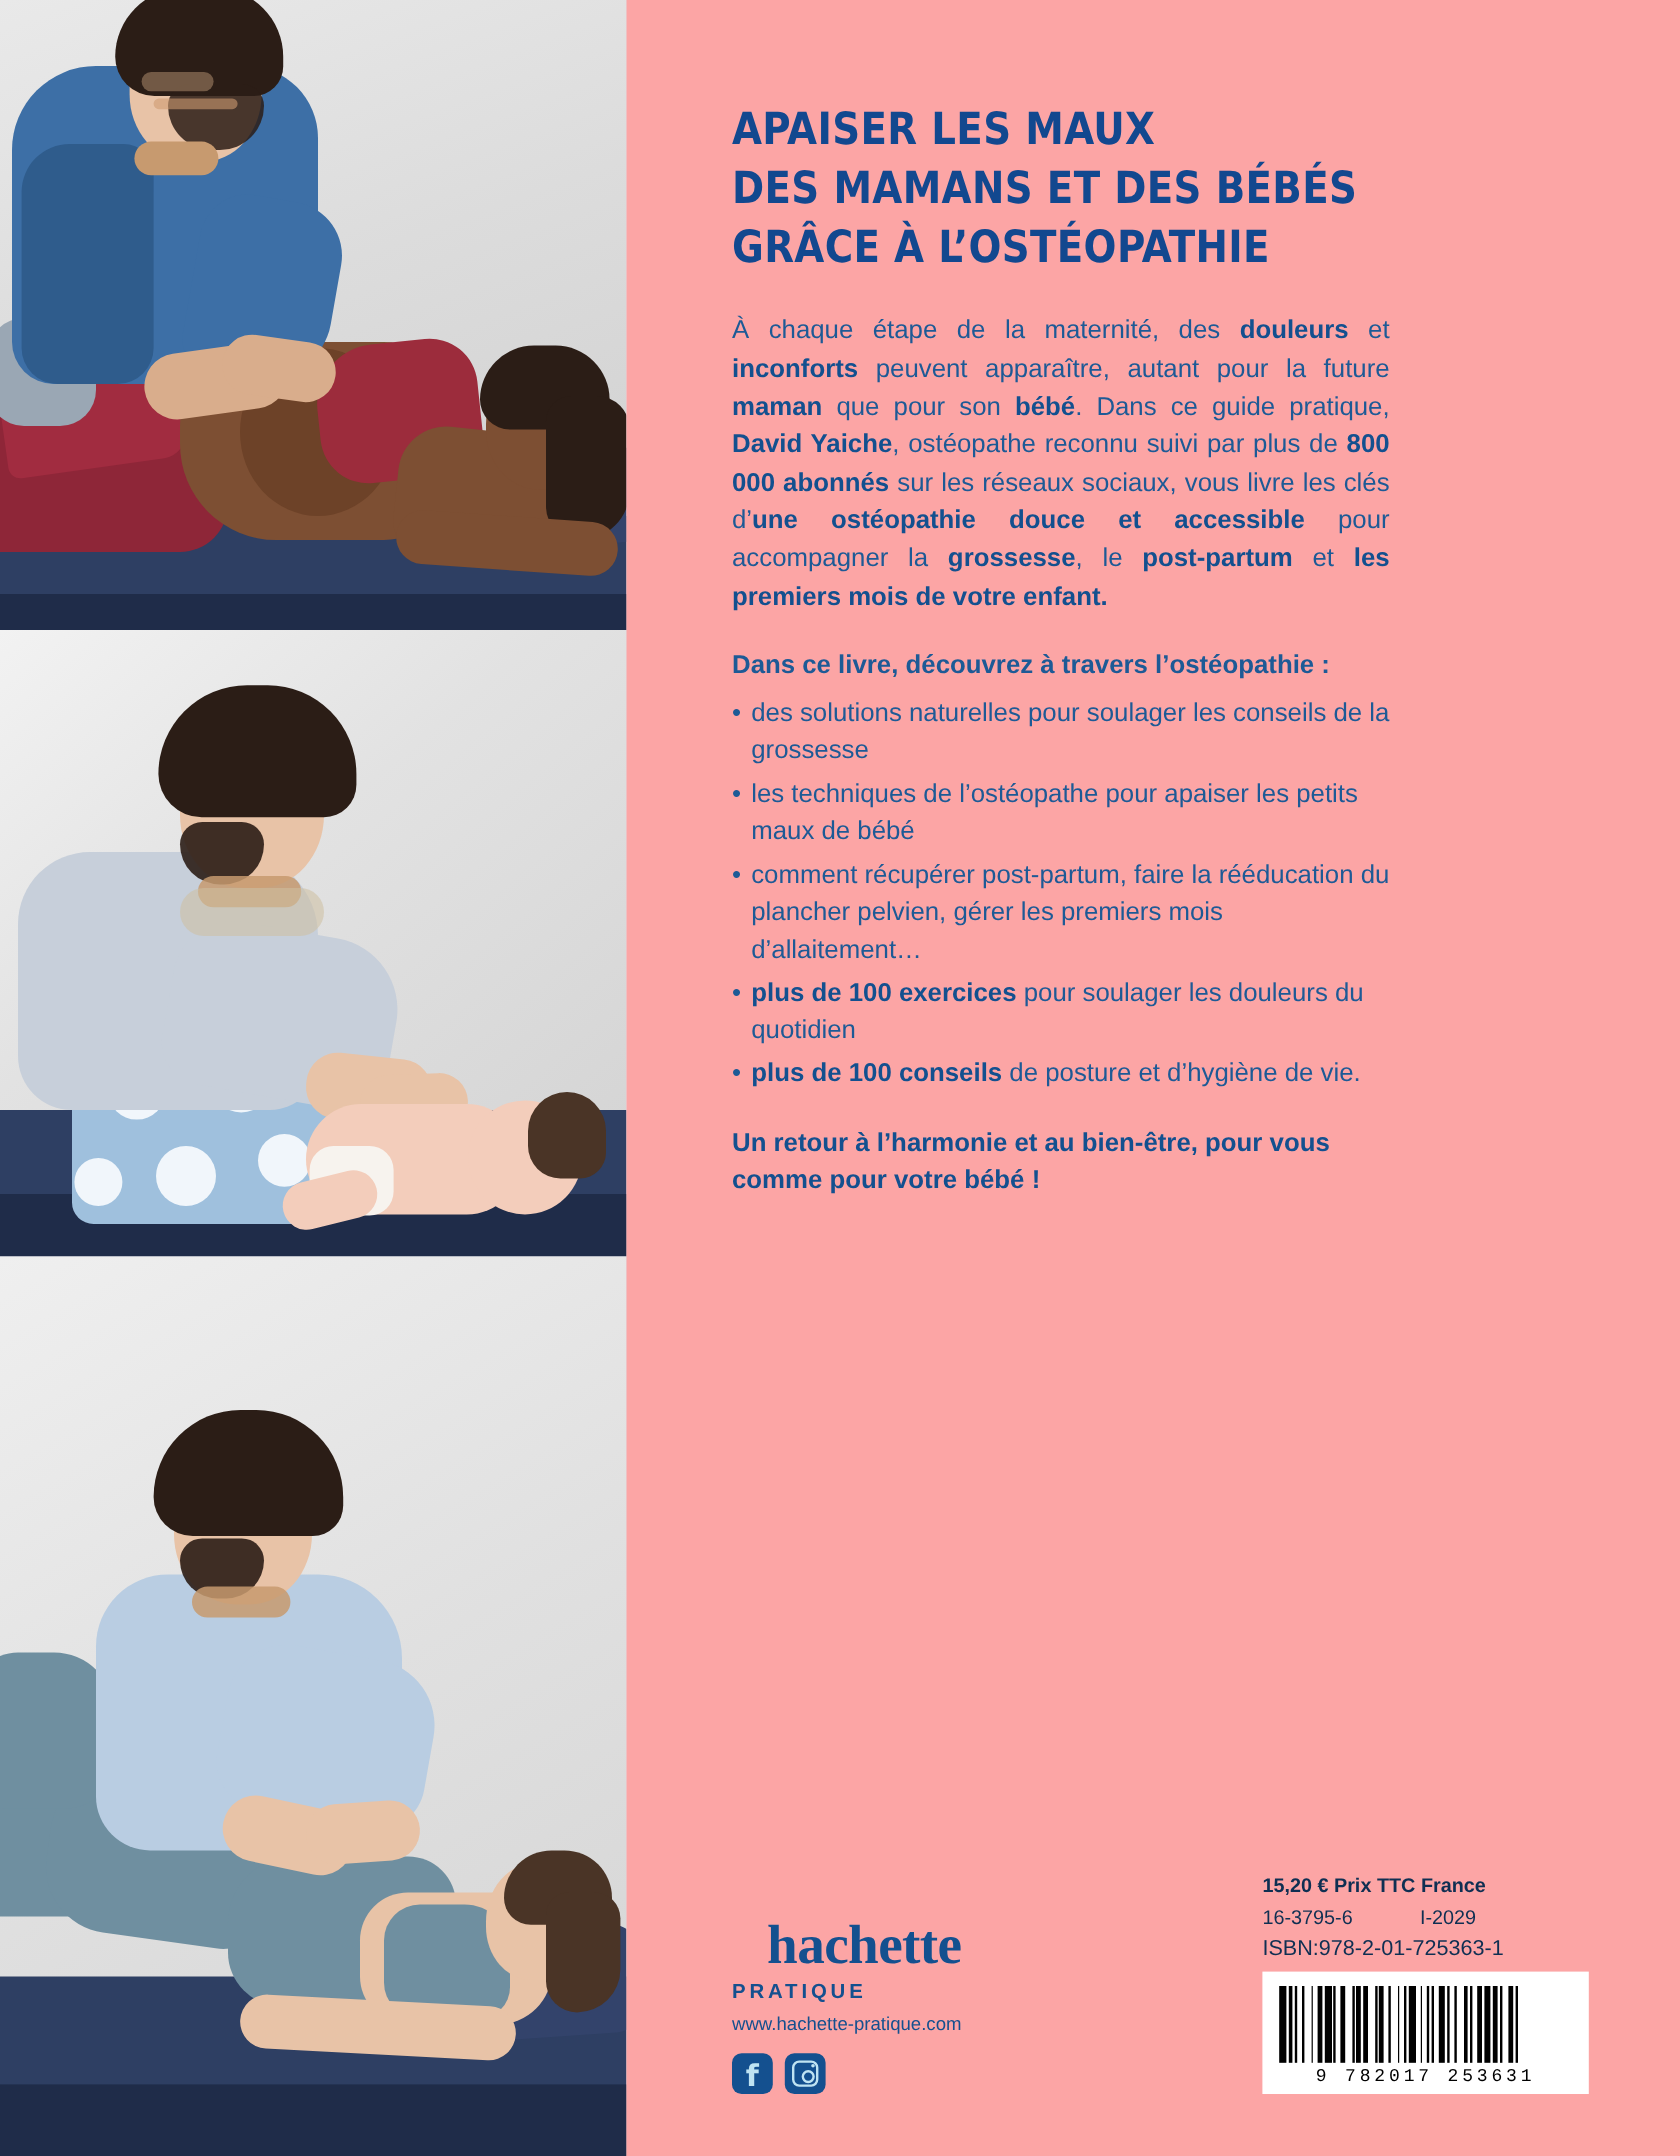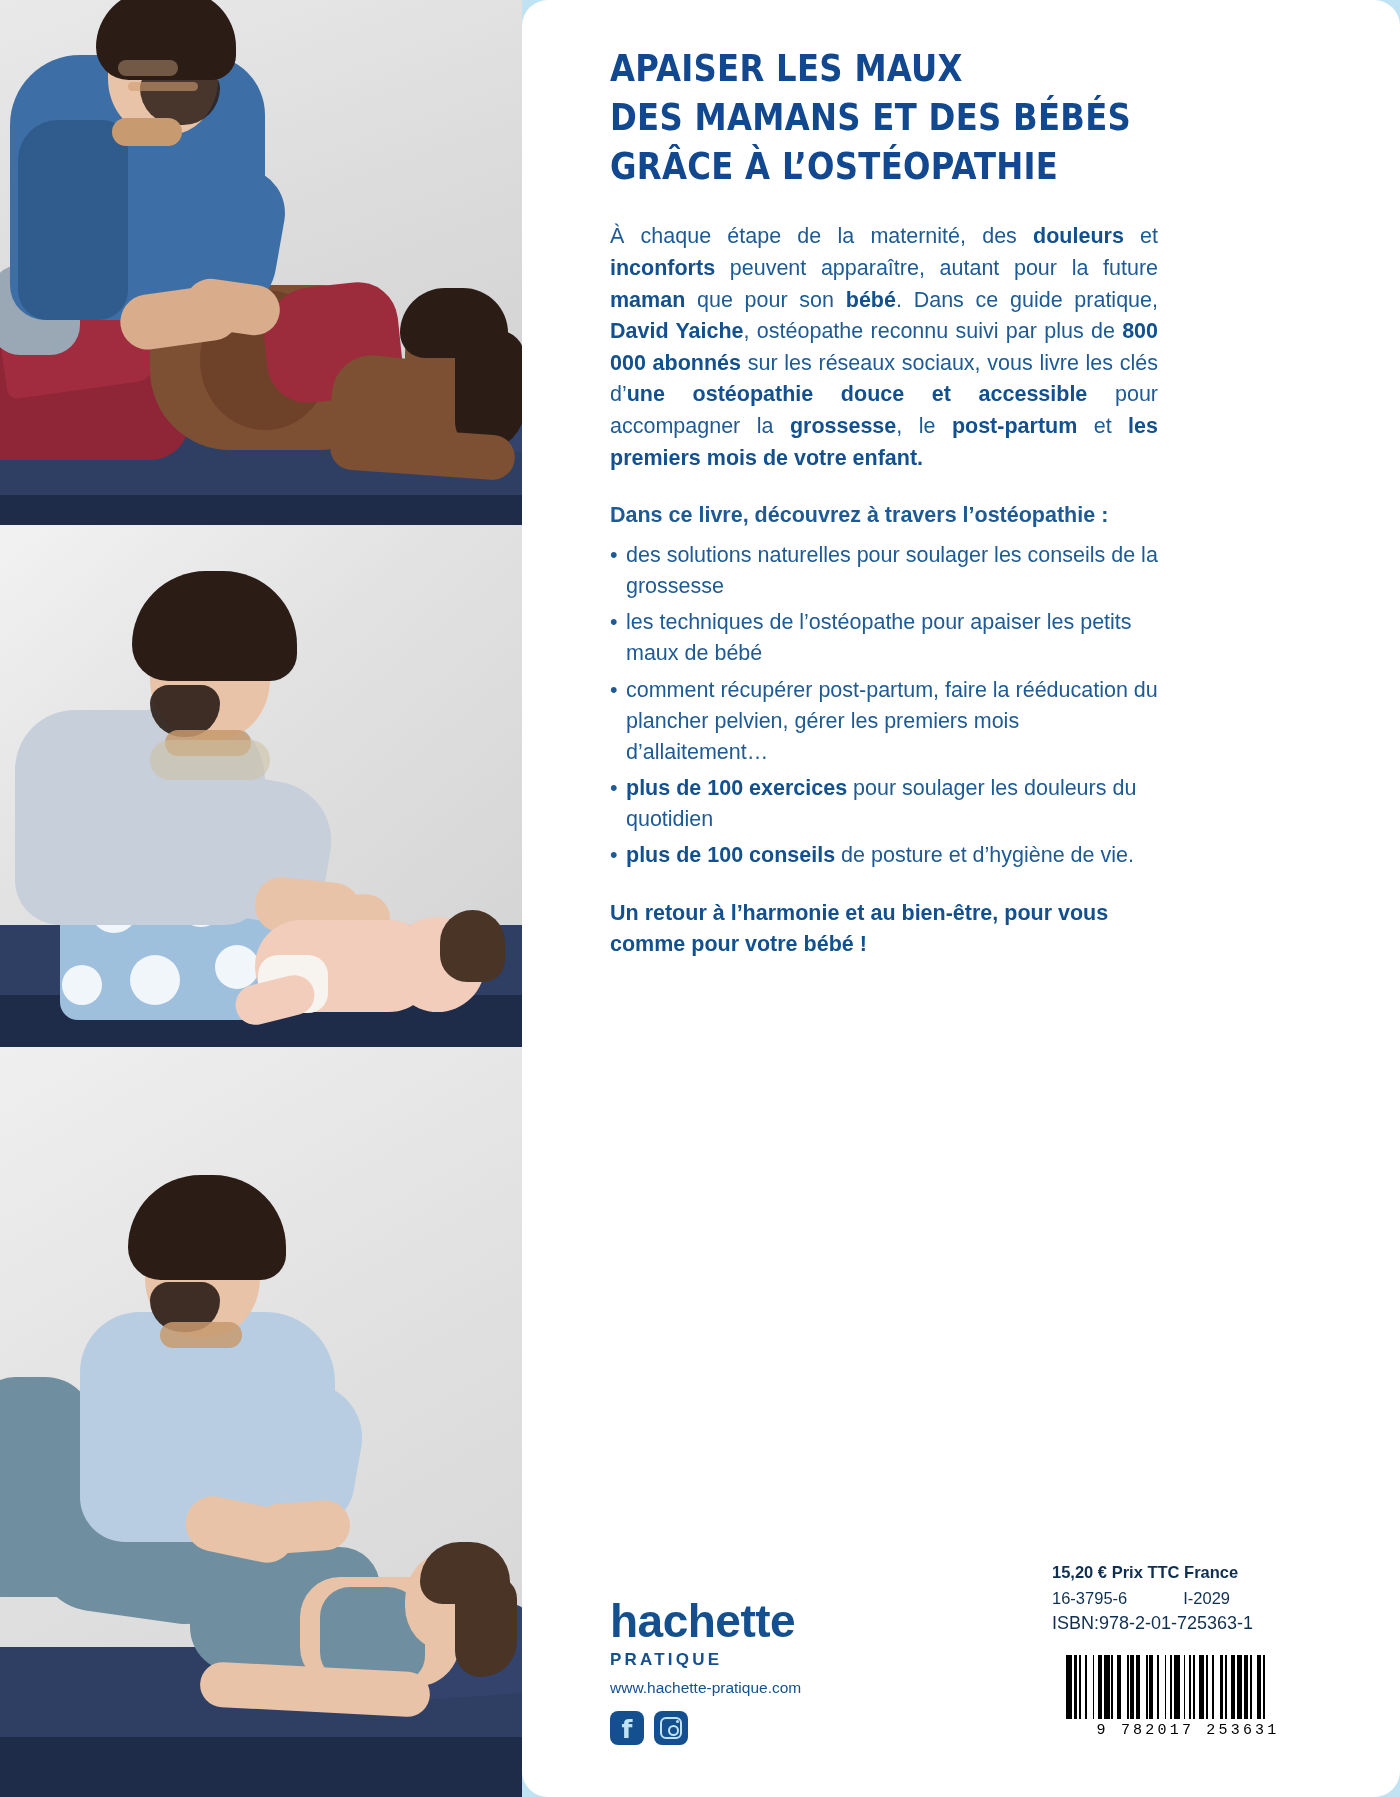--- a/index.html
+++ b/index.html
@@ -85,25 +85,24 @@
   .top-teal { background: #6f8fa0; }
   .pillow-navy { background: #33436b; }
   .pattern-pants { background: #9fc0dd; }
 
   .rounded { border-radius: 50%; }
 
   
   .content {
     position: relative;
     flex: 1 1 auto;
-    background: #ffffff;
-    padding: 45px 62px 0 88px;
+    background: #fca5a5;
+    padding: 84px 62px 0 88px;
     box-sizing: border-box;
     color: #1b4f86;
-    border-radius: 26px;
   }
   .headline {
     font-family: "DejaVu Sans", sans-serif;
     color: #12488f;
     font-weight: 700;
     font-size: 37px;
     line-height: 1.32;
     letter-spacing: 0.3px;
     text-transform: uppercase;
     font-stretch: condensed;
@@ -170,26 +169,27 @@
     right: 48px;
     bottom: 52px;
     display: flex;
     justify-content: space-between;
     align-items: flex-end;
   }
   .publisher {
     color: #13488f;
   }
   .hachette-logo {
-    font-family: Liberation Sans, sans-serif;
+    font-family: Liberation Serif, serif;
     font-size: 46px;
     font-weight: 700;
     letter-spacing: -0.5px;
     color: #14508f;
     line-height: 1;
+    text-align: right;
   }
   .pratique {
     font-size: 17px;
     letter-spacing: 3.2px;
     font-weight: 700;
     color: #14508f;
     margin-top: 6px;
   }
   .site {
     font-size: 15.5px;

